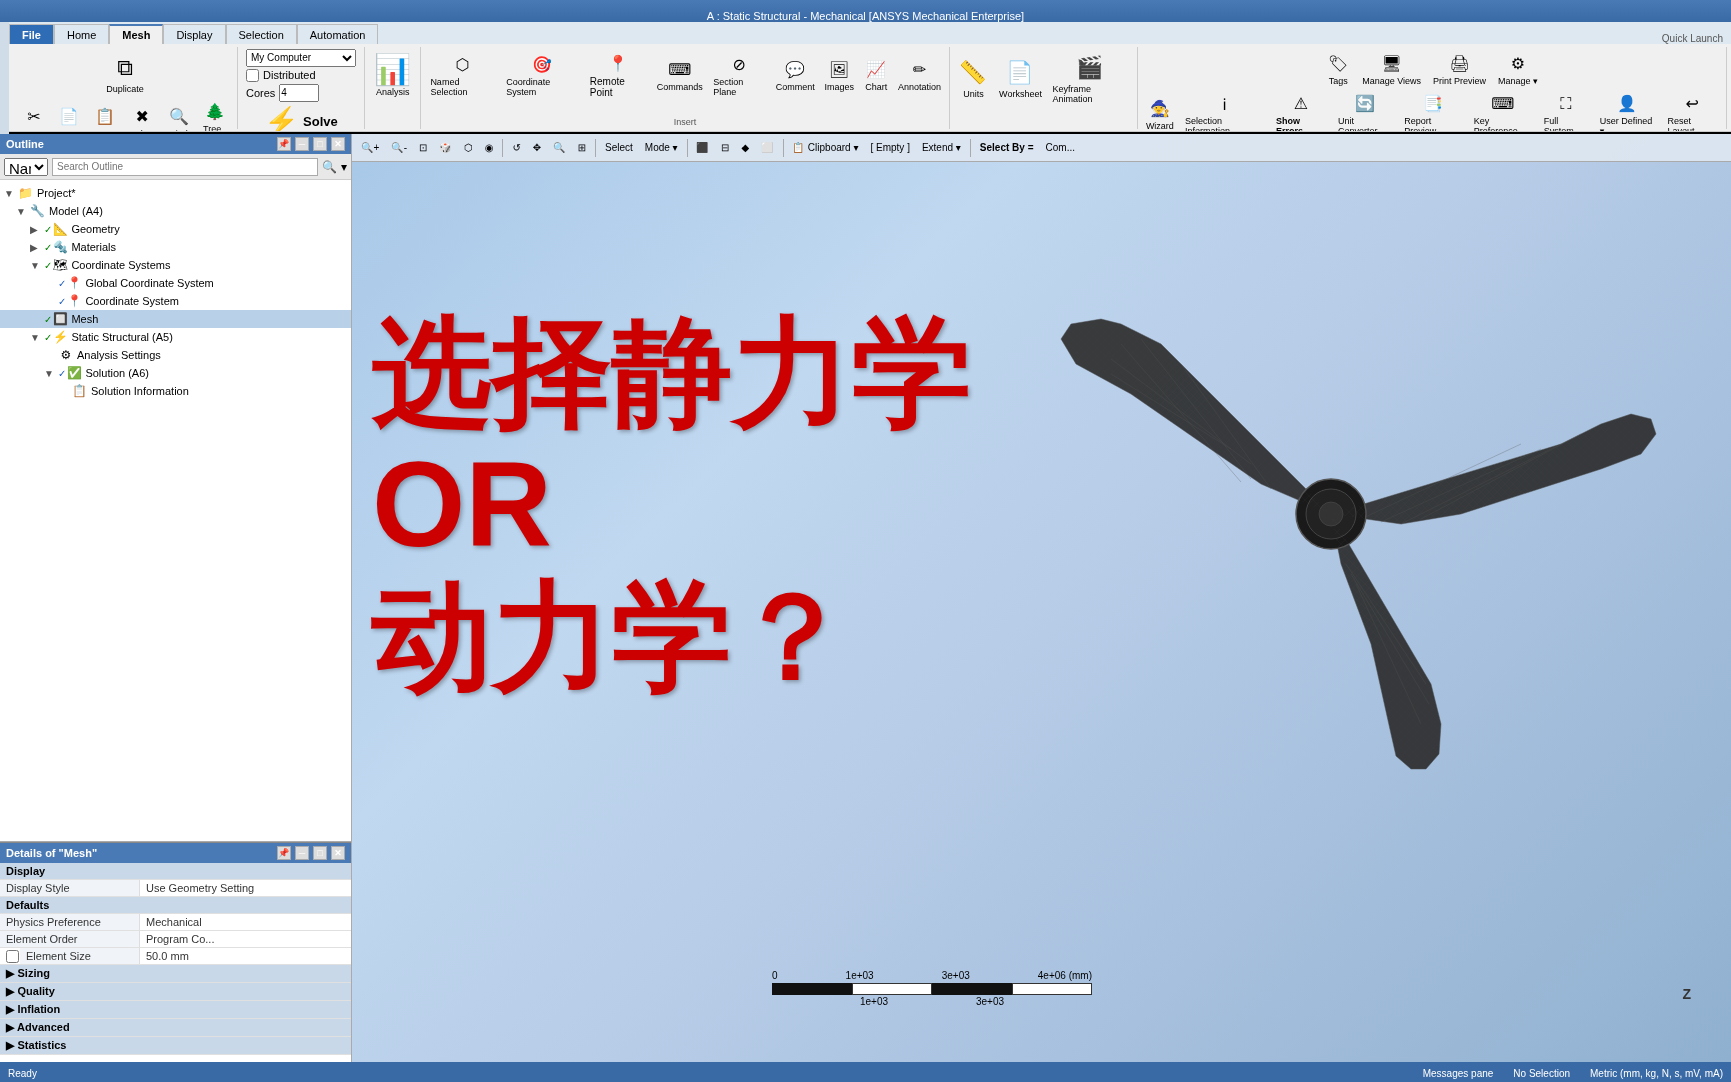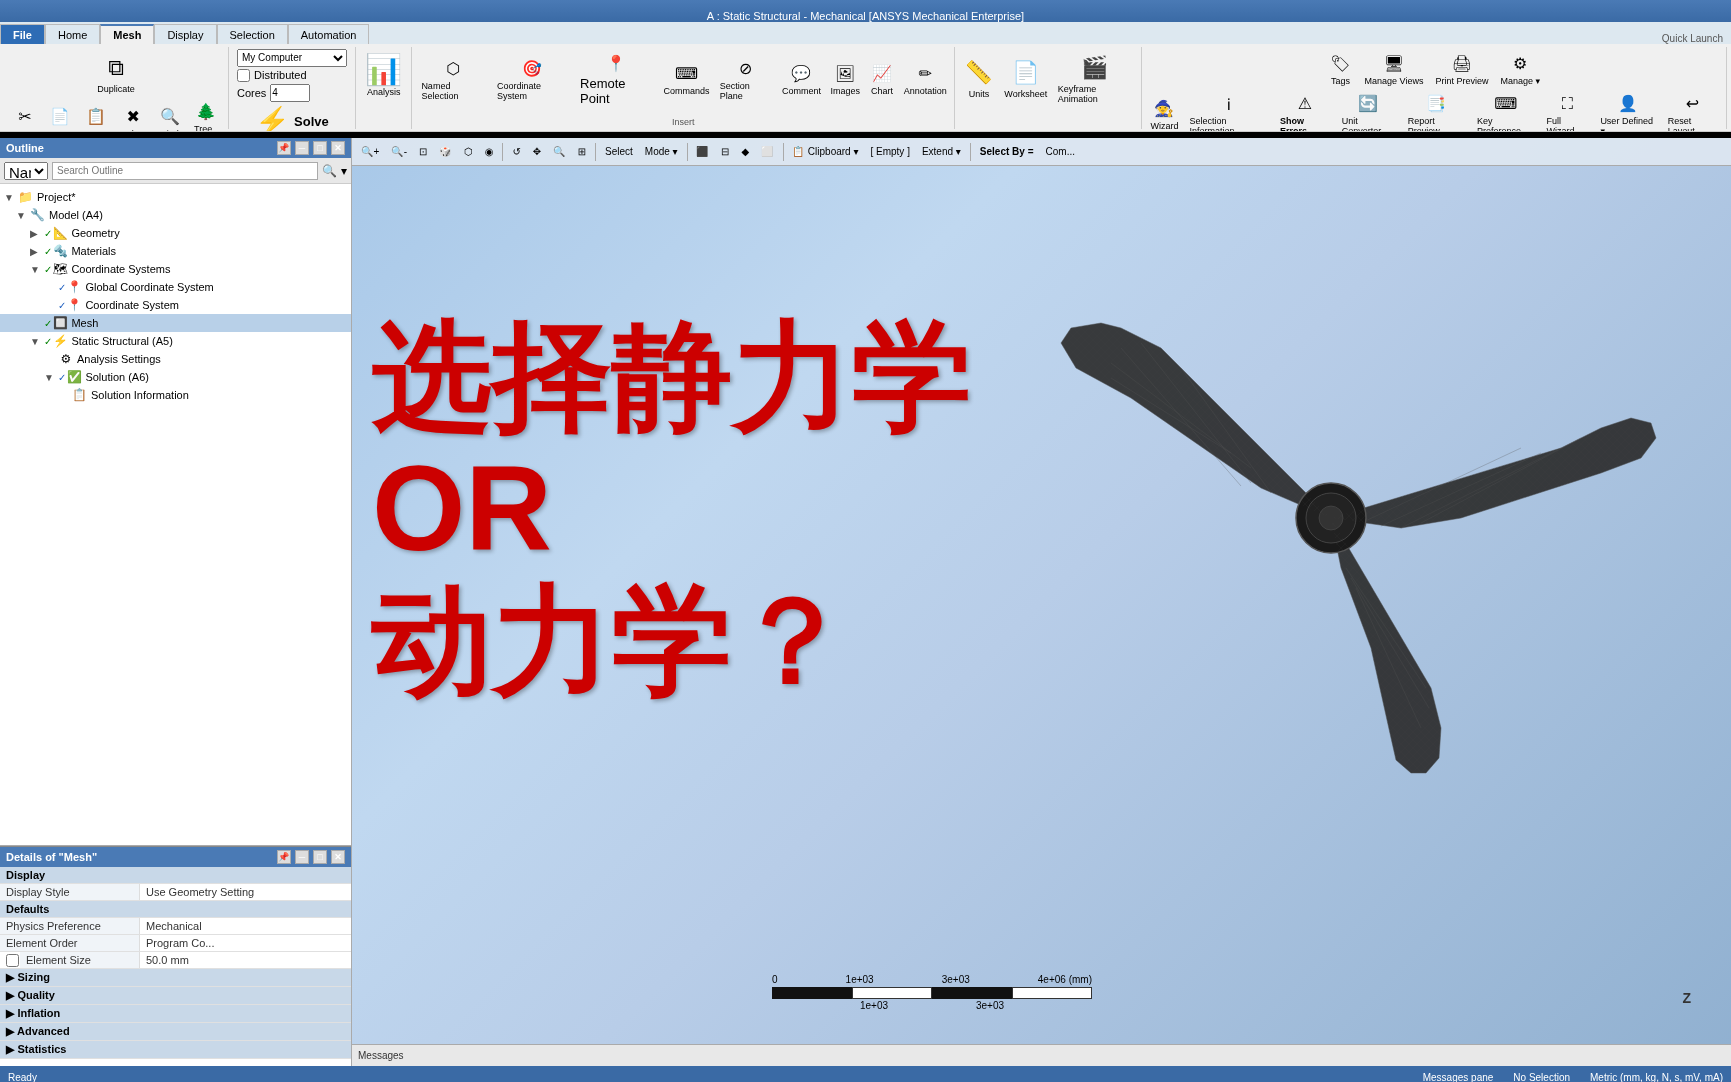--- a/index.html
+++ b/index.html
@@ -12,21 +12,22 @@
       display: flex;
       align-items: flex-end;
       justify-content: center;
       color: white;
       font-size: 11px;
     }
 
     
     #ribbon {
       background: #f97316;
-      border-bottom: 6px solid #000000;
+      border-bottom: 2px solid #000000;
+      margin-left: 9px;
     }
 
     #ribbon-tabs {
       display: flex;
       background: #dde8f0;
       height: 22px;
       align-items: flex-end;
     }
 
     .ribbon-tab {
@@ -510,21 +511,21 @@
         <div class="ribbon-btn">
           <div class="ribbon-icon">⬡</div>
           <span style="font-size:9px;">Named Selection</span>
         </div>
         <div class="ribbon-btn">
           <div class="ribbon-icon">🎯</div>
           <span style="font-size:9px;">Coordinate System</span>
         </div>
         <div class="ribbon-btn">
           <div class="ribbon-icon">📍</div>
-          <span style="font-size:13px;">Remote Point</span>
+          <span style="font-size:10px;">Remote Point</span>
         </div>
         <div class="ribbon-btn">
           <div class="ribbon-icon">⌨</div>
           <span>Commands</span>
         </div>
         <div class="ribbon-btn">
           <div class="ribbon-icon">⊘</div>
           <span style="font-size:9px;">Section Plane</span>
         </div>
         <div class="ribbon-btn">
@@ -604,21 +605,21 @@
         <div class="ribbon-btn">
           <div class="ribbon-icon">📑</div>
           <span style="font-size:9px;">Report Preview</span>
         </div>
         <div class="ribbon-btn">
           <div class="ribbon-icon">⌨</div>
           <span style="font-size:9px;">Key Preference</span>
         </div>
         <div class="ribbon-btn">
           <div class="ribbon-icon">⛶</div>
-          <span style="font-size:9px;">Full Wizard</span>
+          <span style="font-size:9px;">Full System</span>
         </div>
         <div class="ribbon-btn">
           <div class="ribbon-icon">👤</div>
           <span style="font-size:9px;">User Defined ▾</span>
         </div>
         <div class="ribbon-btn">
           <div class="ribbon-icon">↩</div>
           <span style="font-size:9px;">Reset Layout</span>
         </div>
       </div>
@@ -883,23 +884,20 @@
         <div style="width:80px; height:100%; background:#fff; border:1px solid #333;"></div>
       </div>
       <div style="font-size:10px; display:flex; justify-content:space-between; width:320px; margin-top:1px;">
         <span></span>
         <span>1e+03</span>
         <span>3e+03</span>
         <span></span>
       </div>
     </div>
 
-    <div id="messages-bar">
-      <span>Messages</span>
-    </div>
   </div>
 </div>
 
 <div id="status-bar">
   <span>Ready</span>
   <span style="flex:1;"></span>
   <span>Messages pane</span>
   <span>No Selection</span>
   <span>Metric (mm, kg, N, s, mV, mA)</span>
 </div>

